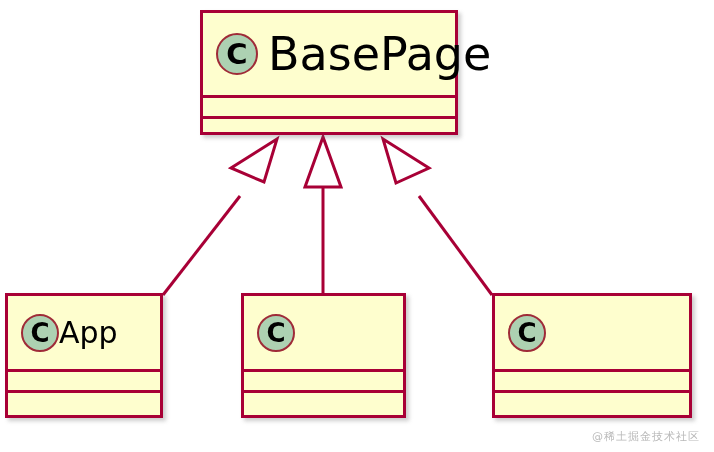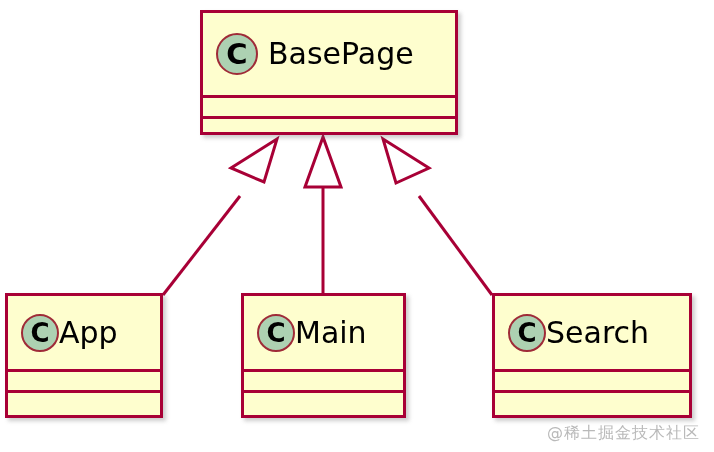--- a/index.html
+++ b/index.html
@@ -72,21 +72,21 @@
   #class-basepage .class-title-row {
     height: 82px;
     padding-left: 13px;
   }
   #class-basepage .class-icon {
     width: 42px;
     height: 42px;
     font-size: 29px;
   }
   #class-basepage .class-name {
-    font-size: 30px;
+    font-size: 46px;
     margin-left: 10px;
   }
   #class-basepage .compartment { height: 21px; }
 
   
   .uml-class.child .class-title-row {
     height: 73px;
     padding-left: 13px;
   }
   .uml-class.child .class-icon {
@@ -100,21 +100,21 @@
   .uml-class.child .compartment { height: 21px; }
 
   #class-app    { left: 5px;   top: 293px; width: 158px; height: 125px; }
   #class-main   { left: 241px; top: 293px; width: 165px; height: 125px; }
   #class-search { left: 492px; top: 293px; width: 200px; height: 125px; }
 
   #watermark {
     position: absolute;
     right: 14px;
     bottom: 8px;
-    font-size: 16px;
+    font-size: 11px;
     color: #b9b9b9;
     letter-spacing: 1px;
     white-space: nowrap;
     z-index: 20;
     font-family: "DejaVu Sans", sans-serif;
   }
 </style>
 </head>
 <body>
 
@@ -152,30 +152,28 @@
       <span class="class-icon">C</span>
       <span class="class-name">App</span>
     </div>
     <div class="compartment"></div>
     <div class="compartment"></div>
   </div>
 
   <div class="uml-class child" id="class-main">
     <div class="class-title-row">
       <span class="class-icon">C</span>
-      <span class="class-name">Main</span>
     </div>
     <div class="compartment"></div>
     <div class="compartment"></div>
   </div>
 
   <div class="uml-class child" id="class-search">
     <div class="class-title-row">
       <span class="class-icon">C</span>
-      <span class="class-name">Search</span>
     </div>
     <div class="compartment"></div>
     <div class="compartment"></div>
   </div>
 
   <div id="watermark">@稀土掘金技术社区</div>
 
 </div>
 
 </body></html>

